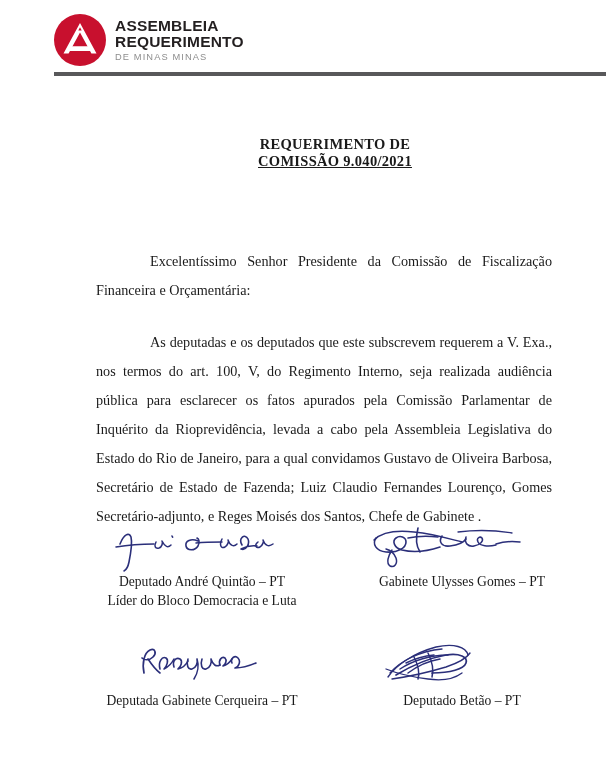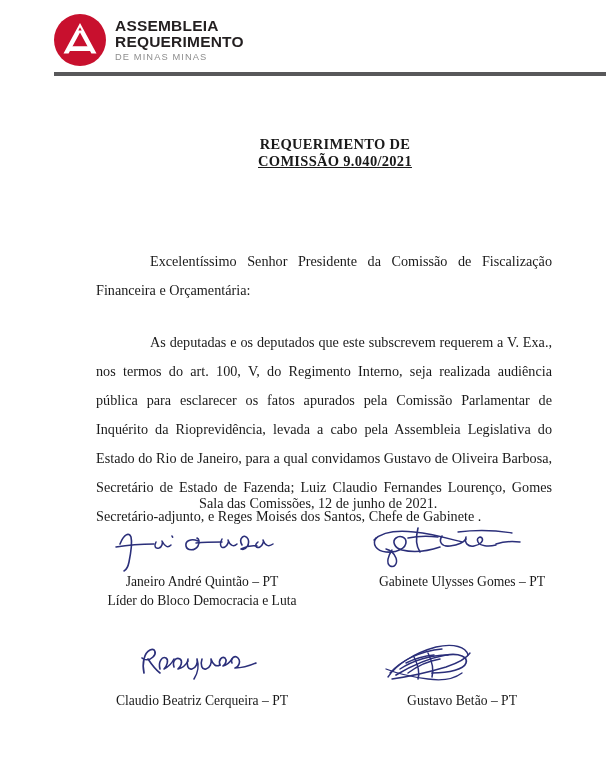--- a/index.html
+++ b/index.html
@@ -182,41 +182,40 @@
   <div class="doc-title">
     <span>REQUERIMENTO DE</span>
     <span class="l2">COMISSÃO 9.040/2021</span>
   </div>
 
   <div class="body-block">
     <p class="para">Excelentíssimo Senhor Presidente da Comissão de Fiscalização Financeira e Orçamentária:</p>
     <p class="para p2">As deputadas e os deputados que este subscrevem requerem a V. Exa., nos termos do art. 100, V, do Regimento Interno, seja realizada audiência pública para esclarecer os fatos apurados pela Comissão Parlamentar de Inquérito da Rioprevidência, levada a cabo pela Assembleia Legislativa do Estado do Rio de Janeiro, para a qual convidamos Gustavo de Oliveira Barbosa, Secretário de Estado de Fazenda; Luiz Claudio Fernandes Lourenço, Gomes Secretário-adjunto, e Reges Moisés dos Santos, Chefe de Gabinete .</p>
   </div>
 
-  <div class="date-line">Sala das Comissões, 12 de junho de 2021.</div>
 
   <div class="sig-grid">
 
     <div class="sig-row">
 
       <div class="sig-cell">
         <span class="sig-ink">
           <svg width="200" height="52" viewBox="0 0 200 52" fill="none" stroke="#2b2f7a" stroke-linecap="round" stroke-linejoin="round">
             <path d="M18 24 C22 14, 27 12, 29 17 C30 21, 29 32, 27 42 C26 47, 24 50, 22 51" stroke-width="1.6"></path>
             <path d="M14 27 C26 25, 40 24, 52 24" stroke-width="1.5"></path>
             <path d="M54 22 C52 26, 53 29, 57 28 C60 27, 61 23, 60 21 C63 27, 66 28, 69 25" stroke-width="1.5"></path>
             <path d="M70 16 L70.6 17.2" stroke-width="1.6"></path>
             <path d="M96 21 C89 18, 83 21, 84 26 C85 31, 93 31, 96 26 C98 22, 97 19, 95 18" stroke-width="1.6"></path>
             <path d="M94 23 C104 22, 112 22, 120 22" stroke-width="1.5"></path>
             <path d="M120 19 C117 25, 119 29, 123 27 C126 25, 127 21, 126 20 C128 26, 132 27, 135 24" stroke-width="1.5"></path>
             <path d="M140 25 C136 18, 143 13, 146 19 C148 24, 144 31, 139 29 C143 27, 149 25, 155 26" stroke-width="1.6"></path>
             <path d="M156 22 C152 25, 154 29, 158 27 C161 25, 162 21, 161 20 C163 26, 167 27, 171 24" stroke-width="1.5"></path>
           </svg>
         </span>
-        <span class="sig-name">Janeiro André Quintão – PT</span>
+        <span class="sig-name">Deputado André Quintão – PT</span>
         <span class="sig-sub">Líder do Bloco Democracia e Luta</span>
       </div>
 
       <div class="sig-cell">
         <span class="sig-ink">
           <svg width="200" height="52" viewBox="0 0 200 52" fill="none" stroke="#2b2f7a" stroke-linecap="round" stroke-linejoin="round">
             <path d="M12 20 C20 12, 34 10, 52 12 C72 14, 88 19, 100 22" stroke-width="1.5"></path>
             <path d="M14 18 C10 24, 14 31, 24 32 C36 33, 44 28, 44 22 C44 17, 38 15, 34 18 C30 21, 32 28, 40 30 C52 33, 66 31, 78 27" stroke-width="1.6"></path>
             <path d="M30 30 C26 36, 24 43, 28 46 C32 48, 36 44, 34 38 C32 33, 28 30, 24 29" stroke-width="1.5"></path>
             <path d="M56 8 C54 16, 54 26, 58 32" stroke-width="1.6"></path>
@@ -241,39 +240,39 @@
             <path d="M42 34 C40 24, 42 14, 48 11 C53 9, 55 14, 51 18 C47 22, 42 21, 40 19" stroke-width="1.7"></path>
             <path d="M46 20 C50 26, 54 31, 58 34" stroke-width="1.6"></path>
             <path d="M58 30 C56 23, 60 17, 64 19 C67 21, 65 27, 62 30 C66 28, 70 24, 72 20" stroke-width="1.6"></path>
             <path d="M72 28 C70 22, 74 18, 78 20 C81 22, 79 28, 76 30 C80 29, 84 26, 86 22" stroke-width="1.6"></path>
             <path d="M86 20 C84 26, 86 31, 90 30 C94 29, 96 24, 95 20 C97 26, 96 34, 92 40" stroke-width="1.6"></path>
             <path d="M100 20 C98 26, 100 31, 104 30 C108 29, 110 24, 109 20 C111 26, 114 28, 118 26" stroke-width="1.6"></path>
             <path d="M118 26 C116 21, 120 17, 123 19 C125 21, 124 25, 121 27 C125 26, 128 23, 130 20" stroke-width="1.6"></path>
             <path d="M130 24 C128 19, 133 16, 136 19 C139 22, 137 28, 133 29 C139 29, 147 27, 154 24" stroke-width="1.6"></path>
           </svg>
         </span>
-        <span class="sig-name">Claudio Beatriz Cerqueira – PT</span>
+        <span class="sig-name">Deputada Gabinete Cerqueira – PT</span>
         <span class="sig-sub"></span>
       </div>
 
       <div class="sig-cell">
         <span class="sig-ink">
           <svg width="200" height="52" viewBox="0 0 200 52" fill="none" stroke="#2b2f7a" stroke-linecap="round" stroke-linejoin="round">
             <path d="M26 38 C34 26, 52 14, 74 8 C92 4, 104 8, 106 16" stroke-width="1.4"></path>
             <path d="M28 34 C38 22, 58 12, 80 10" stroke-width="1.3"></path>
             <path d="M34 36 C44 30, 62 20, 84 16 C98 14, 106 18, 104 24 C102 30, 88 34, 70 34" stroke-width="1.7"></path>
             <path d="M38 30 C50 22, 68 16, 86 16" stroke-width="1.5"></path>
             <path d="M44 24 C52 20, 62 17, 72 16" stroke-width="1.5"></path>
             <path d="M46 34 C54 28, 66 22, 78 20" stroke-width="1.5"></path>
             <path d="M52 18 C56 26, 58 34, 56 40" stroke-width="1.5"></path>
             <path d="M66 14 C70 22, 72 30, 70 38" stroke-width="1.5"></path>
             <path d="M30 40 C44 38, 64 34, 84 28 C96 24, 104 20, 108 14" stroke-width="1.4"></path>
             <path d="M24 30 C34 34, 50 38, 66 40 C80 42, 92 40, 100 34" stroke-width="1.3"></path>
           </svg>
         </span>
-        <span class="sig-name">Gustavo Betão – PT</span>
+        <span class="sig-name">Deputado Betão – PT</span>
         <span class="sig-sub"></span>
       </div>
 
     </div>
   </div>
 
 </div>
 
 </body></html>

